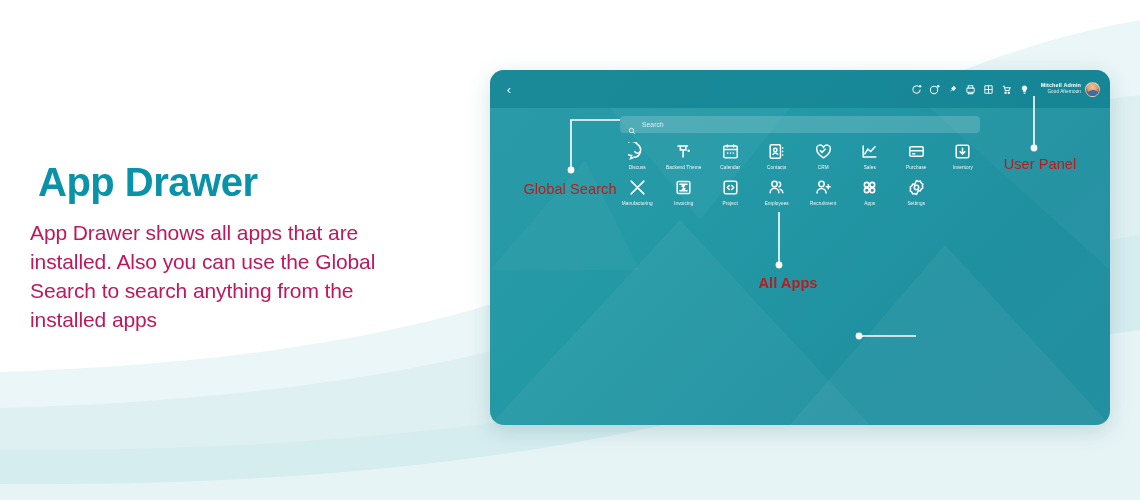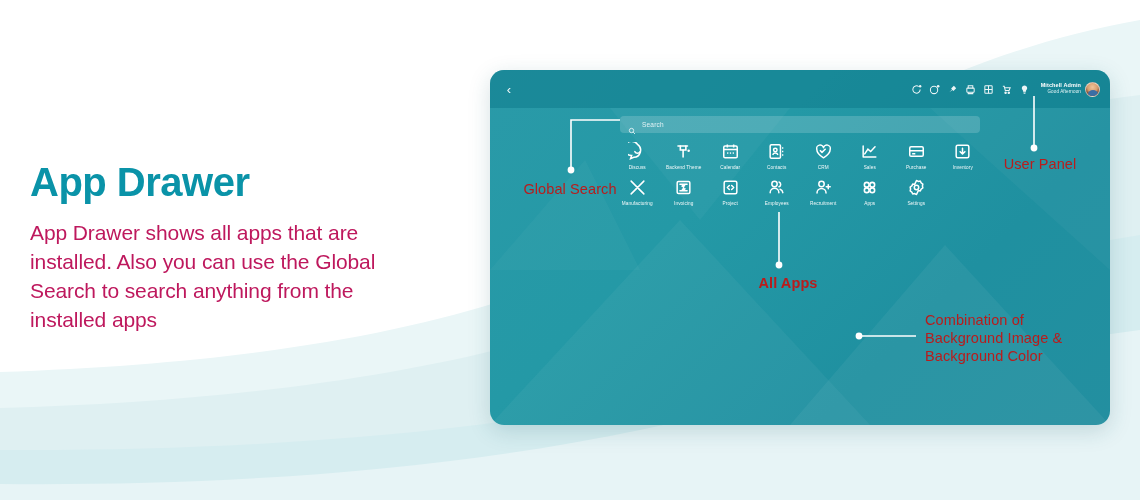--- a/index.html
+++ b/index.html
@@ -10,21 +10,21 @@
   }
   #stage{position:absolute;inset:0;width:1140px;height:500px;}
 
   
   .bg-waves{position:absolute;inset:0;width:1140px;height:500px;z-index:0;pointer-events:none;}
 
   
   .copy{position:absolute;left:30px;top:160px;width:400px;z-index:3;}
   .copy-title{
     font-size:40px;line-height:44px;font-weight:bold;color:#0a93a8;
-    letter-spacing:-0.5px;margin:0 0 14px 0;
+    letter-spacing:-0.5px;margin:0 0 14px 8px;
   }
   .copy-body{
     font-size:21px;line-height:29px;color:#be185d;margin:0;
     letter-spacing:-0.1px;
   }
 
   
   .panel{
     position:absolute;left:490px;top:70px;width:620px;height:355px;
     border-radius:14px;overflow:hidden;z-index:2;
@@ -368,19 +368,14 @@
     <path d="M861 336 L916 336" stroke="#ffffff" stroke-width="1.6" fill="none"></path>
     <circle cx="859" cy="336" r="3.4" fill="#ffffff"></circle>
   </svg>
 
   <div class="anno" id="anno-global">Global Search</div>
 
   <div class="anno" id="anno-user">User Panel</div>
 
   <div class="anno" id="anno-allapps">All Apps</div>
 
-  <div class="anno" id="anno-bg">
-    <div>Combination of</div>
-    <div>Background Image &amp;</div>
-    <div>Background Color</div>
-  </div>
 
 </div>
 
 </body></html>

